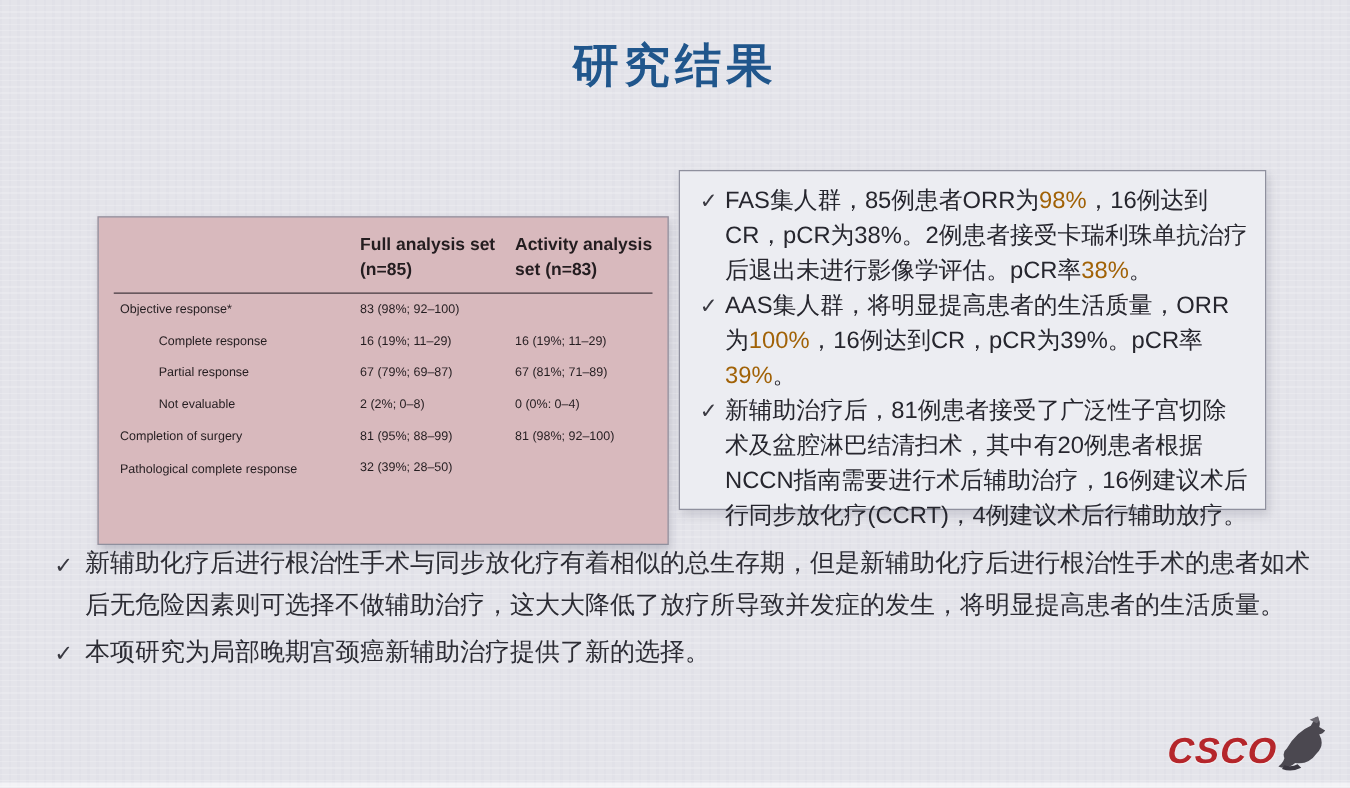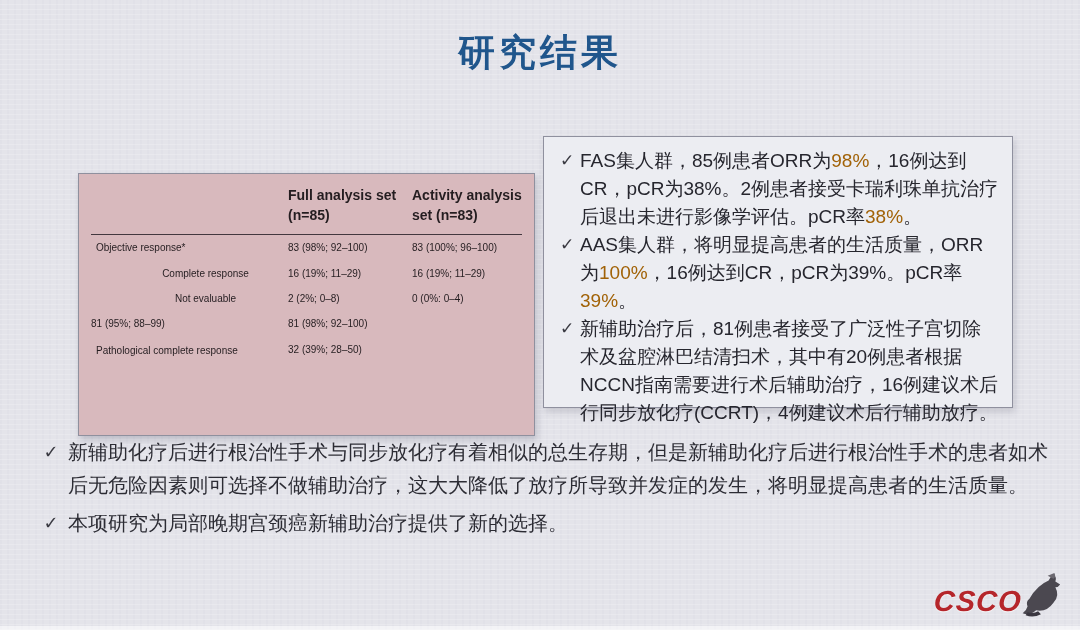--- a/index.html
+++ b/index.html
@@ -28,38 +28,38 @@
     margin-top:28px;
   }
   .thead { display:grid; grid-template-columns:193px 120px 1fr; column-gap:4px;
     font-weight:bold; font-size:14px; line-height:1.4; padding-bottom:9px; }
   .head-rule { border:none; border-top:1.6px solid #43383f; }
   .trow { display:grid; grid-template-columns:193px 120px 1fr; column-gap:4px;
     font-size:10px; line-height:25.4px; align-items:flex-start; }
   .trow .tval { }
   .tlabel.ind0 { padding-left:5px; }
   .tlabel.ind1 { padding-left:18px; }
-  .tlabel.ind2 { padding-left:36px;text-align:center; }
+  .tlabel.ind2 { padding-left:36px; }
   .trow.wrap { height:50.8px; }
   .trow.wrap .tlabel { line-height:20px; padding-top:4px; }
   
   .right-box {
     position:absolute; left:543px; top:136px; width:470px; height:272px;
     background:#ecedf2; border:1px solid #8f909e; padding:10px 12px 8px 10px;
     box-shadow:2px 4px 7px rgba(90,90,110,.22);
   }
   .rb { display:flex; font-size:19px; line-height:28px; color:#26262e; }
   .rb .check { flex:0 0 26px; text-align:center; color:#3a3a42; font-size:17px; }
   .rb .rb-text { flex:1; }
   .hl-red { color:#a16207; }
   
   .bottom { position:absolute; left:34px; top:436px; right:28px; }
   .bb { display:flex; font-size:20px; line-height:33px; color:#2c2c34; margin-bottom:5px; }
   .bb .check { flex:0 0 34px; text-align:center; color:#3a3a42; font-size:18px; }
-  .bb .bb-text { flex:1; }
+  .bb .bb-text { flex:1;font-family:Liberation Mono, monospace; }
   
   .logo { position:absolute; right:16px; bottom:10px; display:flex; align-items:flex-end; }
   .logo-text {
     color:#b5262b; font-weight:bold; font-style:italic; font-size:29px;
     letter-spacing:1px; text-shadow:0 1px 1px rgba(255,255,255,.7);
     transform:skewX(-4deg); line-height:38px;
   }
   .logo-icon { width:48px; height:50px; margin-left:-6px; }
 </style>
 </head>
@@ -73,33 +73,38 @@
     <div class="thead">
       <div class="th"></div>
       <div class="th">Full analysis set (n=85)</div>
       <div class="th">Activity analysis set (n=83)</div>
     </div>
     <hr class="head-rule">
 
     <div class="trow">
       <div class="tlabel ind0">Objective response*</div>
       <div class="tval">83 (98%; 92–100)</div>
-      <div class="tval">83 (100%; 96–100)</div>
     </div>
     <div class="trow">
       <div class="tlabel ind2">Complete response</div>
       <div class="tval">16 (19%; 11–29)</div>
       <div class="tval">16 (19%; 11–29)</div>
     </div>
     <div class="trow">
+      <div class="tlabel ind2">Partial response</div>
+      <div class="tval">67 (79%; 69–87)</div>
+      <div class="tval">67 (81%; 71–89)</div>
+    </div>
+    <div class="trow">
       <div class="tlabel ind2">Not evaluable</div>
       <div class="tval">2 (2%; 0–8)</div>
       <div class="tval">0 (0%: 0–4)</div>
     </div>
     <div class="trow">
+      <div class="tlabel ind0">Completion of surgery</div>
       <div class="tval">81 (95%; 88–99)</div>
       <div class="tval">81 (98%; 92–100)</div>
     </div>
     <div class="trow wrap">
       <div class="tlabel ind0">Pathological complete response</div>
       <div class="tval">32 (39%; 28–50)</div>
     </div>
   </div>
 
   <div class="right-box">

